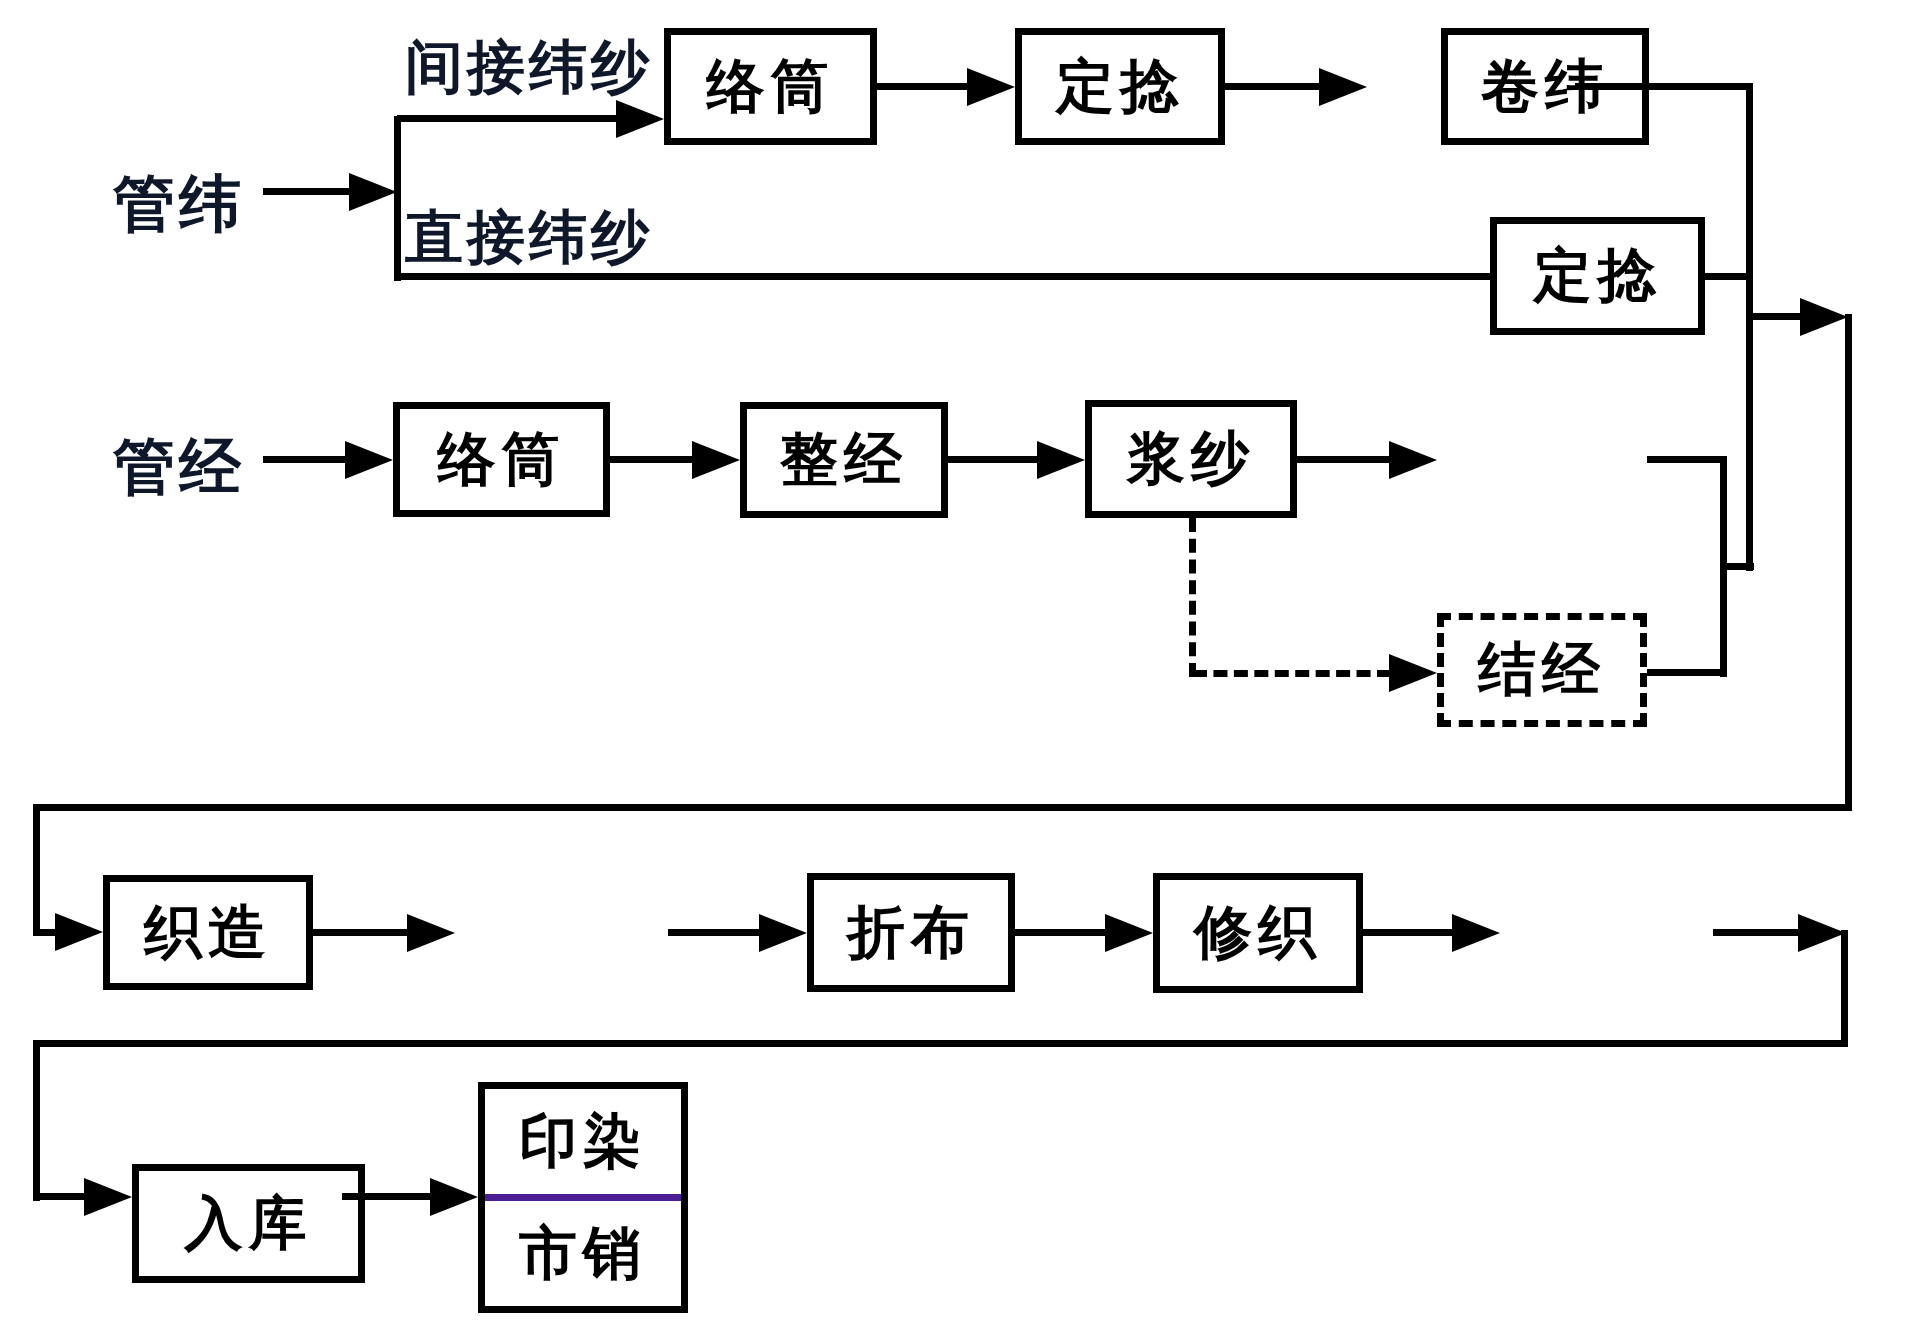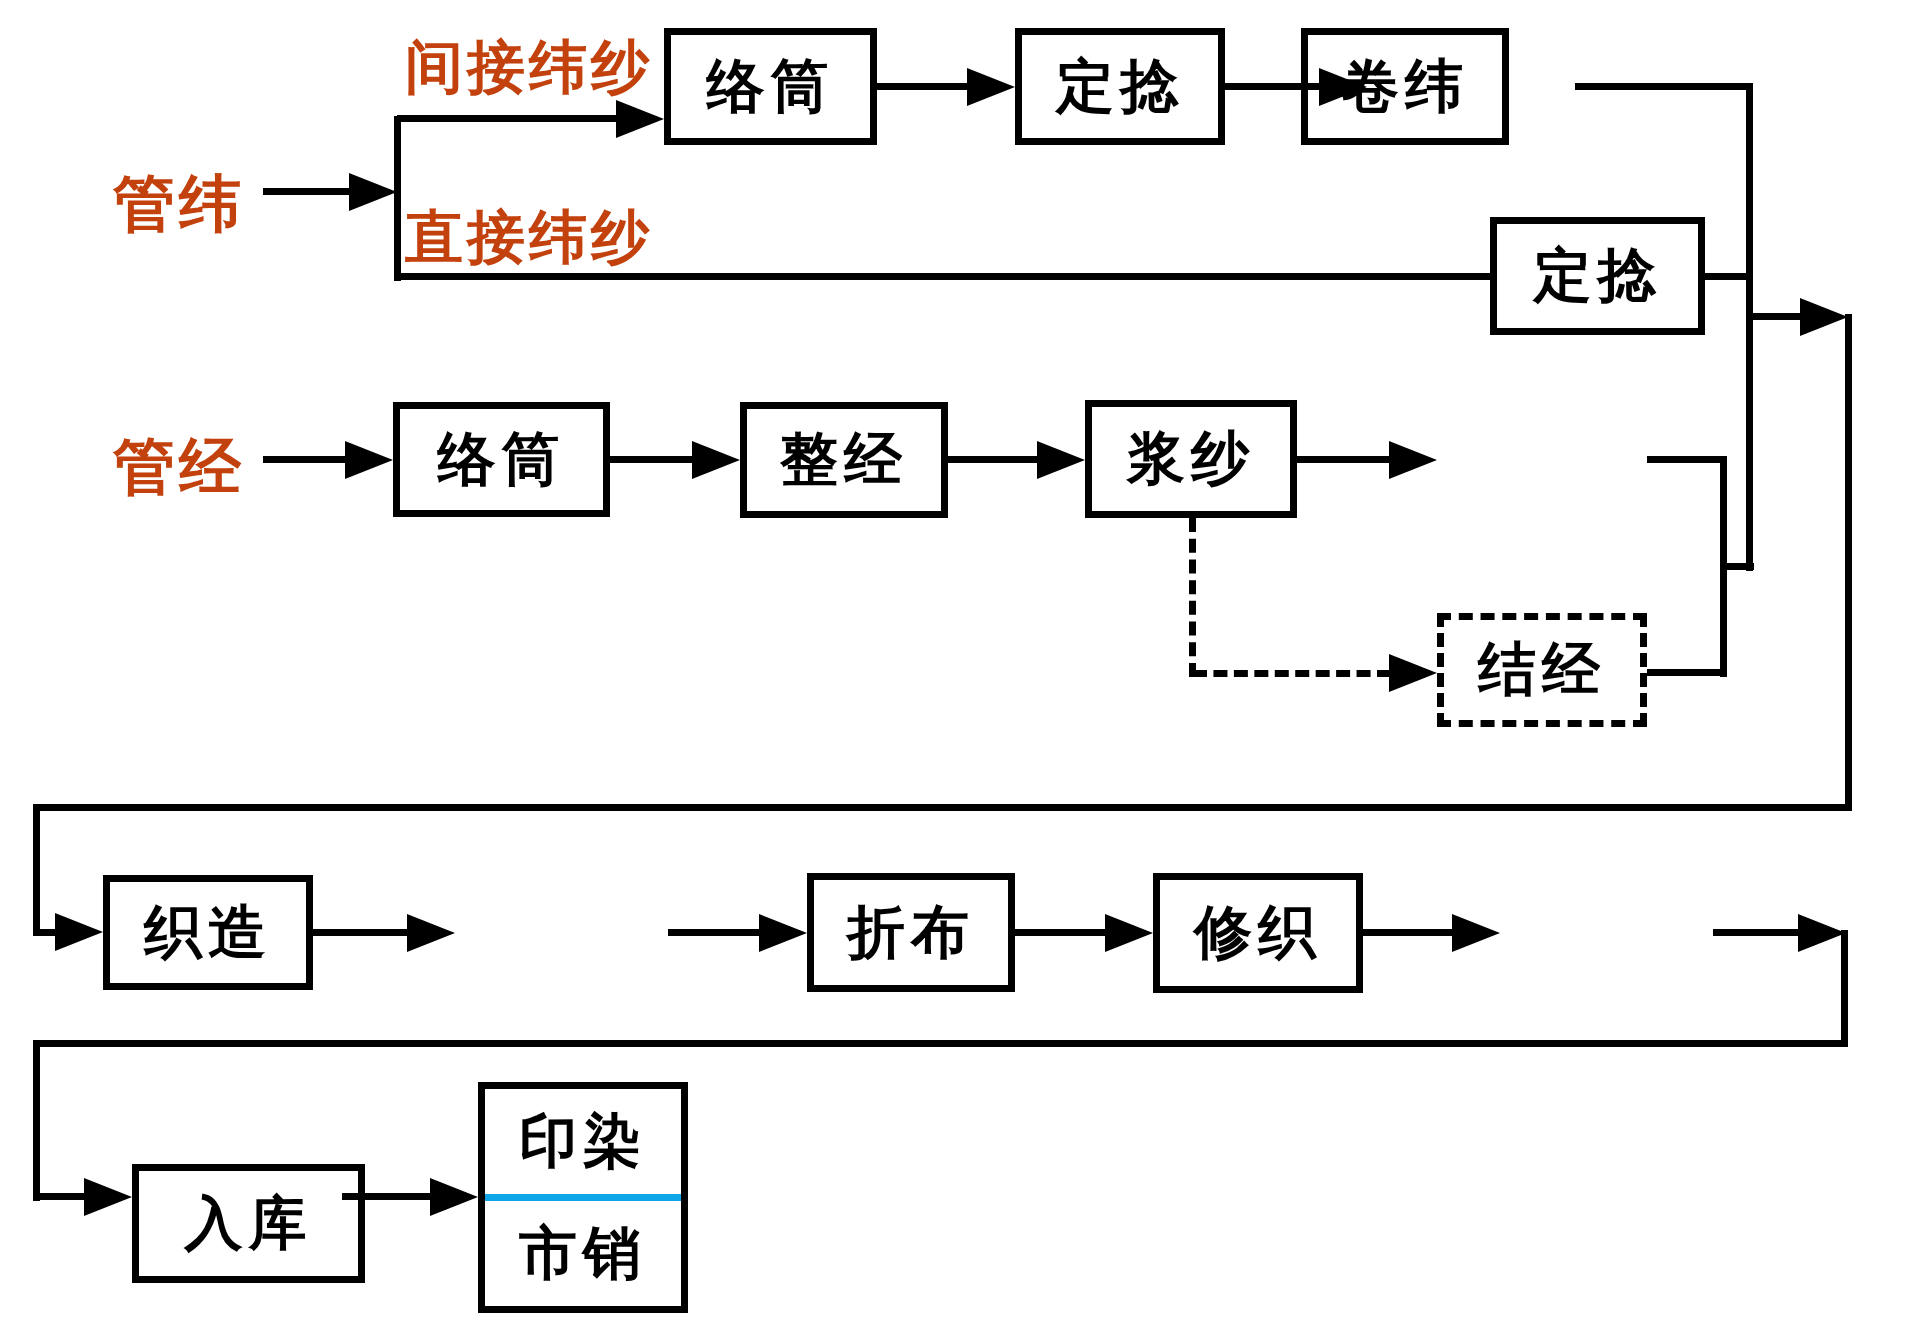--- a/index.html
+++ b/index.html
@@ -16,21 +16,21 @@
     box-sizing:border-box;
     background:#fff;
     display:flex;align-items:center;justify-content:center;
     font-size:58px;font-weight:bold;color:#000;
     letter-spacing:6px;
     white-space:nowrap;
   }
   .box.dashed{border-style:dashed;}
   .lbl{
     position:absolute;
-    font-size:58px;font-weight:bold;color:#c2410c;
+    font-size:58px;font-weight:bold;color:#0f172a;
     line-height:1.1;letter-spacing:4px;white-space:nowrap;
   }
   .lbl.big{font-size:62px;}
   .hline,.vline{position:absolute;background:#000;}
   .hdash{position:absolute;border-top:7px dashed #000;background:none;}
   .vdash{position:absolute;border-left:7px dashed #000;background:none;}
   .head-right{
     position:absolute;width:0;height:0;
     border-top:19px solid transparent;
     border-bottom:19px solid transparent;
@@ -38,26 +38,26 @@
   }
   .stack{
     position:absolute;left:478px;top:1082px;width:210px;height:231px;
     border:7px solid #000;box-sizing:border-box;background:#fff;
     display:flex;flex-direction:column;
   }
   .stack .cell{
     flex:1;display:flex;align-items:center;justify-content:center;
     font-size:58px;font-weight:bold;letter-spacing:6px;white-space:nowrap;
   }
-  .stack .cell.top{border-bottom:7px solid #0ea5e9;}
+  .stack .cell.top{border-bottom:7px solid #4c1d95;}
 
   
   #w-luotong {left:664px; top:28px;  width:213px;height:117px;}
   #w-dingnian{left:1015px;top:28px;  width:210px;height:117px;}
-  #w-juanwei {left:1301px;top:28px;  width:208px;height:117px;font-family:Liberation Mono, monospace;}
+  #w-juanwei {left:1441px;top:28px;  width:208px;height:117px;font-family:Liberation Mono, monospace;}
   #w-dingnian2{left:1490px;top:217px;width:215px;height:118px;}
   #p-luotong {left:393px; top:402px; width:217px;height:115px;}
   #p-zhengjing{left:740px;top:402px; width:208px;height:116px;}
   #p-jiangsha{left:1085px;top:400px; width:212px;height:118px;}
   #p-chuanjing{left:1437px;top:400px;width:210px;height:117px;}
   #p-jiejing {left:1437px;top:613px; width:210px;height:114px;}
   #b-zhizao  {left:103px; top:875px; width:210px;height:115px;}
   #b-yanbu   {left:455px; top:873px; width:213px;height:119px;}
   #b-zhebu   {left:807px; top:873px; width:208px;height:119px;}
   #b-xiuzhi  {left:1153px;top:873px; width:210px;height:120px;}

